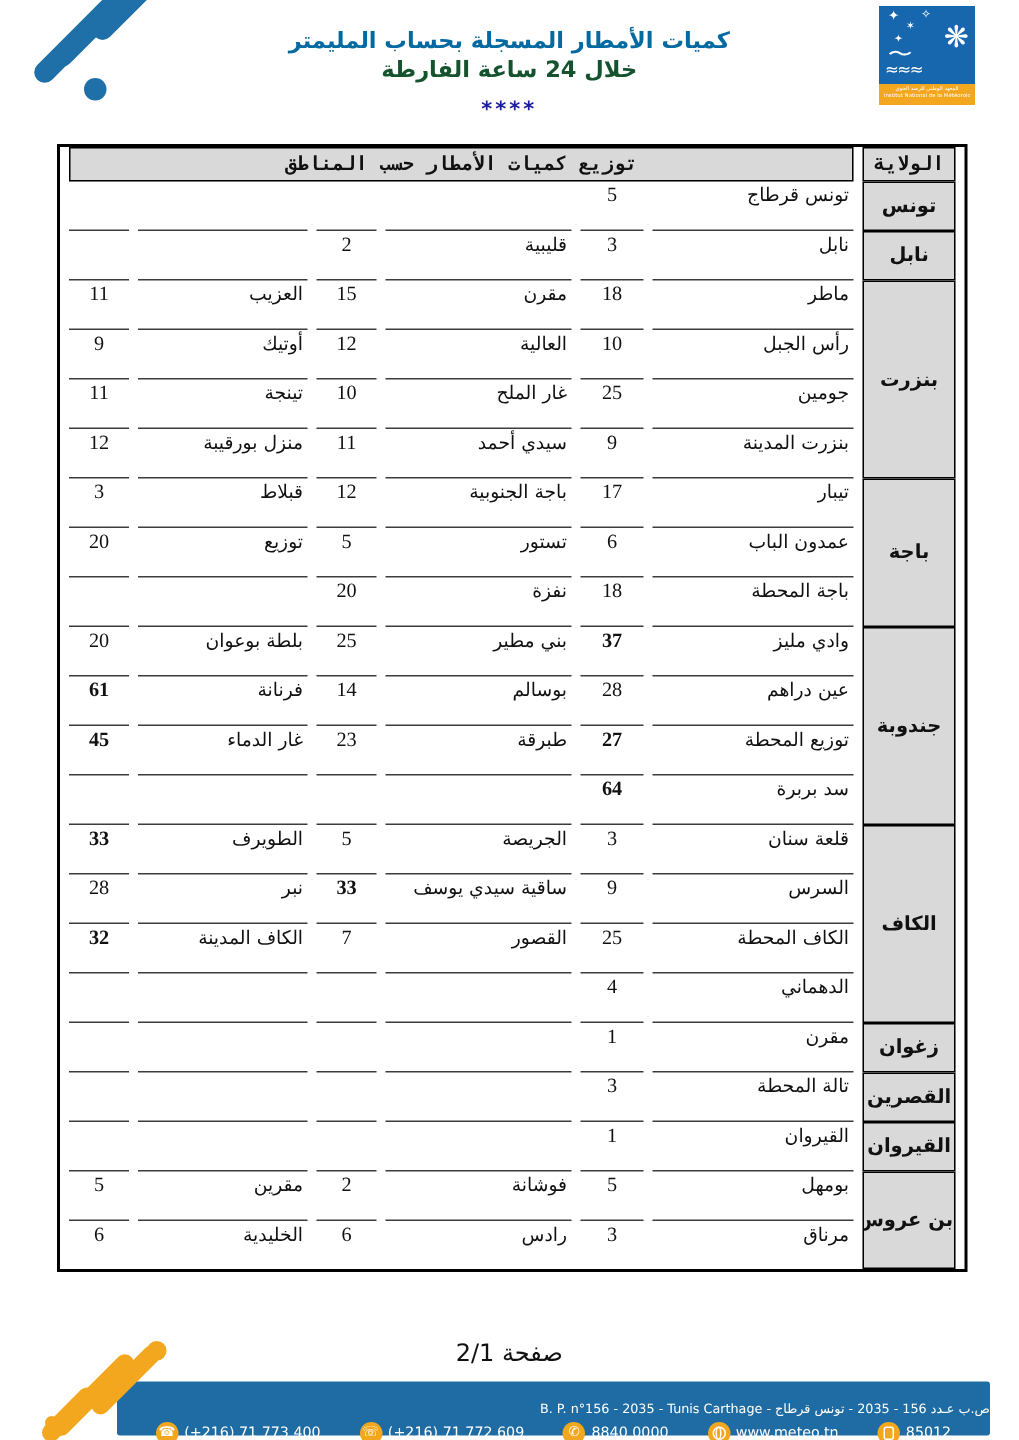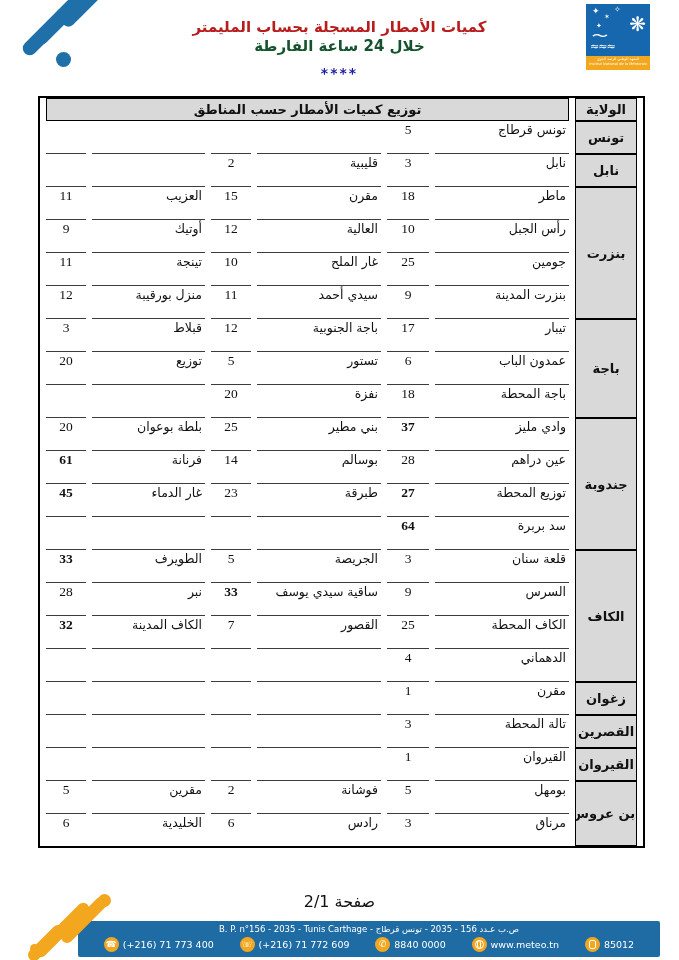--- a/index.html
+++ b/index.html
@@ -38,21 +38,21 @@
 
   
   table.rain{
     position:absolute;top:96px;left:38px;width:607px;
     border:2px solid #000;border-collapse:separate;border-spacing:6px 0;
     table-layout:fixed;background:#fff;
   }
   table.rain td,table.rain th{overflow:hidden;white-space:nowrap;}
   th.hdr{
     background:#d9d9d9;border:1px solid #000;font-size:13px;font-weight:bold;
-    height:21px;text-align:center;vertical-align:middle;padding:0 2px;
+    height:21px;text-align:center;vertical-align:middle;padding:0 2px;font-family:Liberation Mono, monospace;
   }
   td.wilaya{
     background:#d9d9d9;border:1.5px solid #000;font-size:13px;font-weight:bold;
     text-align:center;vertical-align:middle;padding:0 1px;
   }
   td.st-name{
     font-size:12.5px;text-align:right;vertical-align:top;height:30px;
     padding:1px 3px 0 0;border-bottom:1px solid #3c3c3c;
   }
   td.st-val{
@@ -64,21 +64,21 @@
   tr.last-row td.st-name,tr.last-row td.st-val{border-bottom:none;}
 
   
   .page-number{position:absolute;top:892px;left:0;right:0;text-align:center;font-size:16px;direction:rtl;}
 
   
   .footer-bar{
     position:absolute;left:78px;right:19px;top:921px;height:36px;
     background:#1e6ca3;border-radius:2px;color:#fff;
   }
-  .footer-address{direction:rtl;text-align:center;font-size:8.5px;padding-top:3px;white-space:nowrap;}
+  .footer-address{direction:rtl;text-align:right;font-size:8.5px;padding-top:14px;white-space:nowrap;}
   .footer-contacts{
     direction:ltr;display:flex;justify-content:space-evenly;align-items:center;
     margin-top:3px;font-size:9.5px;white-space:nowrap;
   }
   .contact{display:inline-flex;align-items:center;gap:4px;}
   .cicon{
     position:relative;display:inline-flex;width:15px;height:15px;border-radius:50%;
     background:#f2a71f;color:#fff;align-items:center;justify-content:center;
     font-size:9px;line-height:1;flex:none;
   }
@@ -100,21 +100,21 @@
 <div class="page">
 
   <div class="decor-blue">
     <div class="stripe s1"></div>
     <div class="stripe s2"></div>
     <div class="stripe s3"></div>
     <div class="dot"></div>
   </div>
 
   <div class="title-block" dir="rtl">
-    <div class="title-line" style="color: #b91c1c;">كميات الأمطار المسجلة بحساب المليمتر</div>
+    <div class="title-line" style="color: #0369a1;">كميات الأمطار المسجلة بحساب المليمتر</div>
     <div class="title-line" style="color: #14532d;">خلال 24 ساعة الفارطة</div>
     <div class="title-stars" style="color: rgb(28, 28, 163);">****</div>
   </div>
 
   <div class="inm-logo">
     <div class="inm-sky">
       <span class="inm-snow">❋</span>
       <span class="inm-star1">✦</span>
       <span class="inm-star2">✶</span>
       <span class="inm-star3">✧</span>

